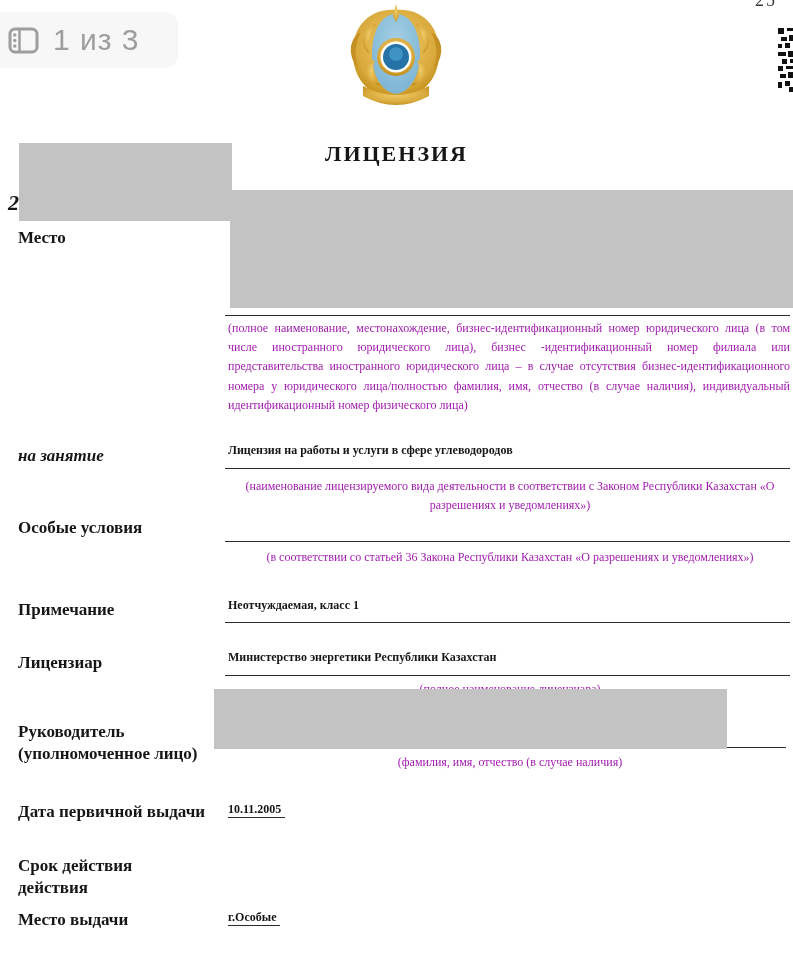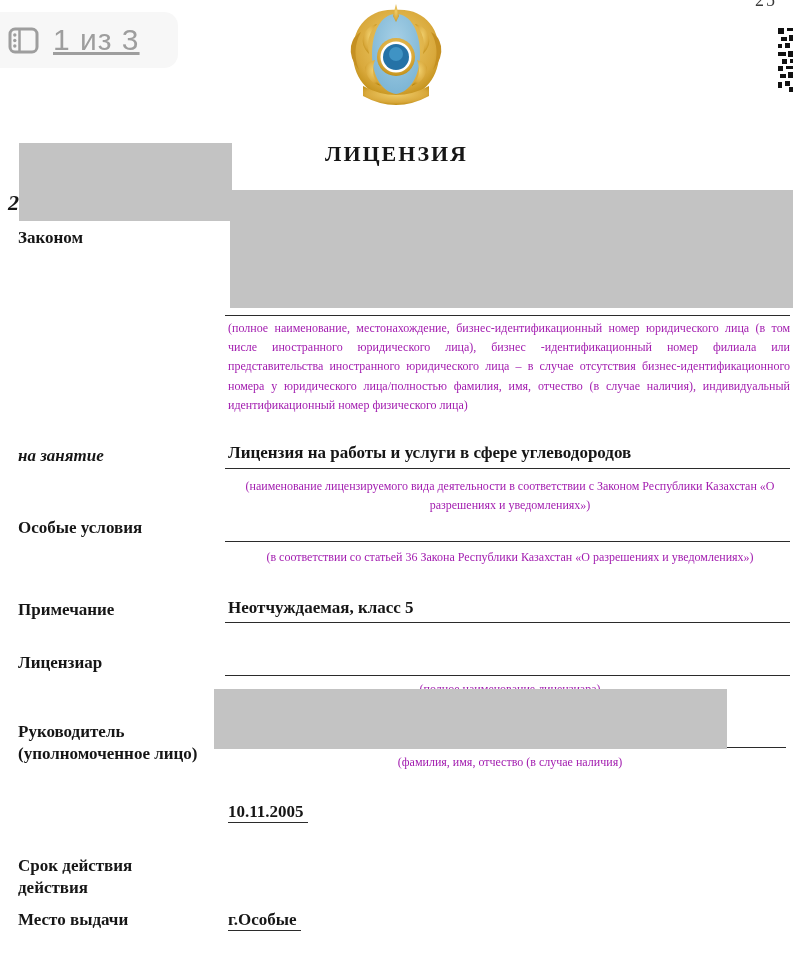--- a/index.html
+++ b/index.html
@@ -29,38 +29,38 @@
     position:absolute;left:0;top:12px;width:178px;height:56px;
     background:var(--viewer-pill);
     border-radius:0 14px 14px 0;
     display:flex;align-items:center;gap:14px;
     padding-left:8px;
     font-family:"Liberation Sans","DejaVu Sans",sans-serif;
     cursor:pointer;
   }
   .page-pill .pg-txt{
     color:var(--viewer-gray);
-    font-size:30px;font-weight:400;letter-spacing:1px;text-decoration:underline;
+    font-size:30px;font-weight:400;letter-spacing:1px;
   }
   .corner-num{
     position:absolute;top:-10px;right:16px;
     font-size:18px;color:#3a3a3a;letter-spacing:2px;
   }
   .qr-frag{position:absolute;top:28px;right:0;width:15px;height:64px;overflow:hidden;}
 
   
   .emblem{position:absolute;left:347px;top:2px;width:98px;height:106px;}
 
   
   .t-title{
     position:absolute;left:0;top:141px;width:100%;
     text-align:center;font-weight:bold;font-size:22px;letter-spacing:2px;
   }
   .lbl{position:absolute;left:18px;font-weight:bold;font-size:17px;white-space:nowrap;}
-  .val{position:absolute;left:228px;font-weight:bold;font-size:17px;white-space:nowrap;}
+  .val{position:absolute;left:228px;font-weight:bold;font-size:12px;white-space:nowrap;}
   .rule{position:absolute;border-top:1.6px solid var(--rule);height:0;}
   .note{
     position:absolute;font-size:12px;line-height:19.2px;color:#a21caf;
   }
   .note.just{text-align:justify;}
   .note.cent{text-align:center;}
   .uline{border-bottom:1.7px solid var(--rule);padding:0 4px 1px 0;}
 
   
   .redaction{position:absolute;background:var(--redaction);z-index:5;}
@@ -146,47 +146,49 @@
   </svg>
 
   <div class="t-title">ЛИЦЕНЗИЯ</div>
 
   <div class="peek-char">2</div>
 
   <div class="redaction" style="left:19px;top:143px;width:213px;height:48px;"></div>
   <div class="redaction" style="left:19px;top:190px;width:774px;height:31px;"></div>
   <div class="redaction" style="left:230px;top:220px;width:563px;height:88px;"></div>
 
-  <div class="lbl" style="top:228px;">Законом</div>
+  <div class="lbl" style="top:228px;">Место</div>
   <div class="rule" style="left:225px;top:315px;width:565px;"></div>
   <div class="note just" style="left:228px;top:319px;width:562px;">(полное наименование, местонахождение, бизнес-идентификационный номер юридического лица (в том числе иностранного юридического лица), бизнес -идентификационный номер филиала или представительства иностранного юридического лица – в случае отсутствия бизнес-идентификационного номера у юридического лица/полностью фамилия, имя, отчество (в случае наличия), индивидуальный идентификационный номер физического лица)</div>
 
   <div class="lbl" style="top:446px;font-style:italic;">на занятие</div>
   <div class="val" style="top:443px;">Лицензия на работы и услуги в сфере углеводородов</div>
   <div class="rule" style="left:225px;top:468px;width:565px;"></div>
   <div class="note cent" style="left:245px;top:477px;width:530px;">(наименование лицензируемого вида деятельности в соответствии с Законом Республики Казахстан «О разрешениях и уведомлениях»)</div>
 
   <div class="lbl" style="top:518px;">Особые условия</div>
   <div class="rule" style="left:225px;top:541px;width:565px;"></div>
   <div class="note cent" style="left:245px;top:548px;width:530px;">(в соответствии со статьей 36 Закона Республики Казахстан «О разрешениях и уведомлениях»)</div>
 
   <div class="lbl" style="top:600px;">Примечание</div>
-  <div class="val" style="top:598px;">Неотчуждаемая, класс 5</div>
+  <div class="val" style="top:598px;">Неотчуждаемая, класс 1</div>
   <div class="rule" style="left:225px;top:622px;width:565px;"></div>
 
   <div class="lbl" style="top:653px;">Лицензиар</div>
+  <div class="val" style="top:650px;">Министерство энергетики Республики Казахстан</div>
   <div class="rule" style="left:225px;top:675px;width:565px;"></div>
   <div class="note cent" style="left:245px;top:680px;width:530px;">(полное наименование лицензиара)</div>
 
   <div class="redaction" style="left:214px;top:689px;width:513px;height:60px;"></div>
   <div class="rule" style="left:727px;top:747px;width:59px;z-index:6;"></div>
   <div class="lbl" style="top:722px;">Руководитель</div>
   <div class="lbl" style="top:744px;">(уполномоченное лицо)</div>
   <div class="note cent" style="left:245px;top:753px;width:530px;">(фамилия, имя, отчество (в случае наличия)</div>
 
+  <div class="lbl" style="top:802px;">Дата первичной выдачи</div>
   <div class="val" style="top:802px;"><span class="uline">10.11.2005</span></div>
 
   <div class="lbl" style="top:856px;">Срок действия</div>
   <div class="lbl" style="top:878px;">действия</div>
 
   <div class="lbl" style="top:910px;">Место выдачи</div>
   <div class="val" style="top:910px;"><span class="uline">г.Особые</span></div>
 
 </div>
 

